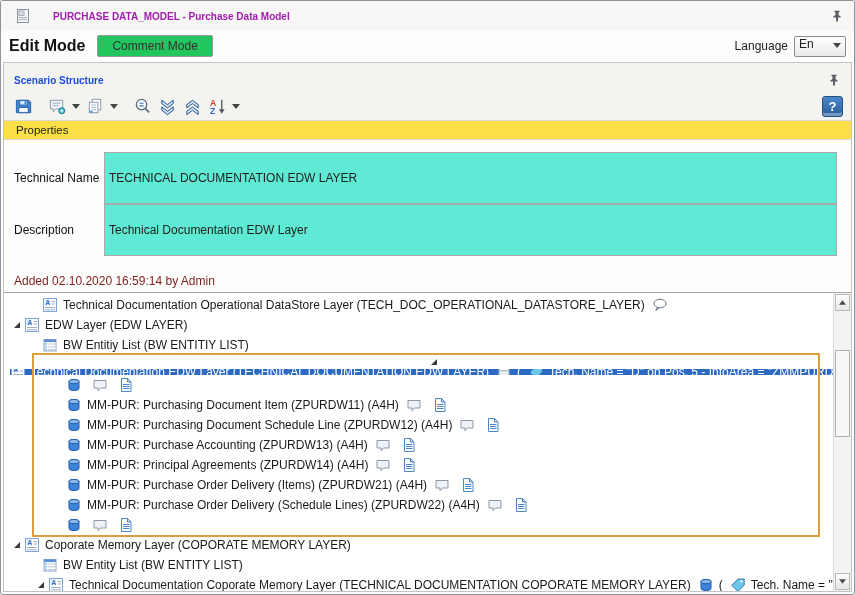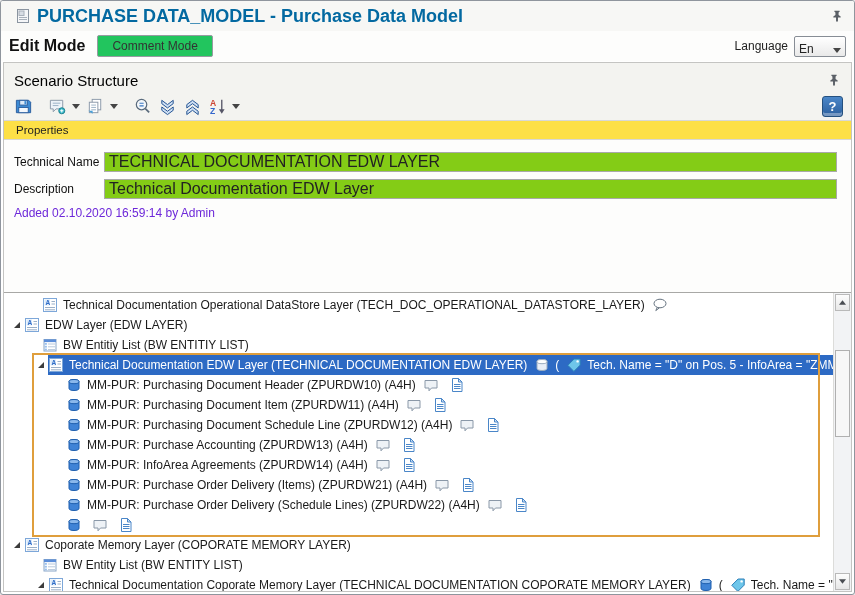--- a/index.html
+++ b/index.html
@@ -1,53 +1,53 @@
 <!DOCTYPE html>
 <html><head>
 <meta charset="utf-8">
 <style>
   html,body{margin:0;padding:0;background:#e9e9e9;font-family:"Liberation Sans",sans-serif;}
   .window{width:853px;height:593px;border:1px solid #8f959d;border-radius:3px;overflow:hidden;
           background:#fff;display:flex;flex-direction:column;position:relative;}
   
   .titlebar{height:30px;flex:none;display:flex;align-items:center;padding:0 10px;background:#f7f7f5;}
   .titlebar .wicon{width:16px;height:16px;margin:0 6px 0 4px;flex:none;}
-  .title-text{font-size:18px;font-weight:bold;color:#0369a1;flex:1;white-space:nowrap;}
+  .title-text{font-size:10px;font-weight:bold;color:#a21caf;flex:1;white-space:nowrap;margin-left:16px;}
   .pin{width:14px;height:14px;flex:none;cursor:pointer;}
   
   .modebar{height:30px;flex:none;display:flex;align-items:center;padding:0 8px;background:#fdfdfc;}
   .edit-mode{font-size:16px;font-weight:bold;color:#111;}
   .btn{margin-left:12px;height:20px;padding:0 14px;font-size:12px;color:#333;background:#22c55e;
        border:1px solid #979ba1;border-radius:2px;display:inline-flex;align-items:center;cursor:pointer;}
   .lang-wrap{margin-left:auto;display:flex;align-items:center;gap:6px;font-size:12px;color:#222;}
-  .lang-select{width:42px;height:19px;border:1px solid #878d95;border-radius:2px;display:flex;align-items:flex-end;
+  .lang-select{width:42px;height:19px;border:1px solid #878d95;border-radius:2px;display:flex;align-items:flex-start;
        padding:0 4px;background:linear-gradient(#ffffff,#e9e9e9);cursor:pointer;}
   .lang-select .caret{margin-left:auto;}
   
   .panel{flex:1;margin:1px 2px 2px 2px;border:1px solid #c4c4c2;background:#f3f3f0;
          display:flex;flex-direction:column;min-height:0;}
   .panel-head{height:26px;flex:none;display:flex;align-items:center;padding:4px 10px 0 10px;}
-  .panel-title{font-size:15px;font-weight:normal;color:#000000;flex:1;}
+  .panel-title{font-size:10px;font-weight:bold;color:#1d4ed8;flex:1;}
   .toolbar{height:27px;flex:none;display:flex;align-items:center;gap:3px;padding:0 8px;}
   .tbtn{width:22px;height:22px;display:flex;align-items:center;justify-content:center;cursor:pointer;border-radius:2px;}
   .tbtn svg{width:19px;height:19px;}
   .tcaret{width:10px;height:22px;display:flex;align-items:center;justify-content:center;cursor:pointer;}
   .tsp{width:6px;}
   .help-btn{margin-left:auto;width:19px;height:19px;border-radius:3px;background:linear-gradient(#4a86c8,#2c5f9e);
             border:1px solid #24507f;color:#fff;font-weight:bold;font-size:13px;display:flex;align-items:center;
             justify-content:center;cursor:pointer;box-shadow:inset 0 -3px 0 rgba(255,255,255,.35);}
   .props-bar{height:18px;flex:none;background:#fde047;border-top:1px solid #d8d8d6;border-bottom:1px solid #d8d8d6;
              font-size:11.5px;color:#222;display:flex;align-items:center;padding-left:12px;}
   
   .form{height:152px;flex:none;background:#fdfdfc;padding:12px 14px 0 10px;box-sizing:border-box;}
-  .frow{display:flex;align-items:center;margin-bottom:7px;}
+  .frow{display:flex;align-items:center;}
   .flabel{width:90px;flex:none;font-size:12px;color:#111;}
   .frow input{flex:1;height:18px;border:1px solid #a9a9a9;font-family:"Liberation Sans",sans-serif;
-              font-size:16px;color:#222;padding:0 4px;background:#84cc16;}
-  .added{font-size:12px;color:#6d28d9;margin-top:2px;}
+              font-size:12px;color:#222;padding:16px 4px;background:#5eead4;}
+  .added{font-size:12px;color:#7f1d1d;margin-top:18px;}
   
   .tree{flex:1;min-height:0;position:relative;background:#fff;border-top:1px solid #a8a8a6;overflow:hidden;}
   .tree-content{position:absolute;left:0;top:0;right:17px;bottom:0;padding-top:2px;overflow:hidden;}
   .tree-row{display:flex;align-items:center;height:20px;font-size:12px;color:#1a1a1a;white-space:nowrap;cursor:default;}
   .expander{width:14px;height:14px;flex:none;display:inline-flex;align-items:center;justify-content:center;cursor:pointer;}
   .row-body{display:flex;align-items:center;flex:1;min-width:0;height:100%;overflow:hidden;}
   .tree-row.selected .row-body{background:#2d6ac4;color:#fff;}
   .ticon{width:16px;height:16px;flex:none;display:inline-flex;margin:0 5px 0 0;}
   .ticon svg{width:16px;height:16px;}
   .row-body .ticon:not(:first-child){margin-left:5px;}
@@ -260,21 +260,21 @@
                   <rect x="2.6" y="8.8" width="2.3" height="1.8" fill="#9cc0ec"></rect>
                   <rect x="2.6" y="11.6" width="2.3" height="1.8" fill="#9cc0ec"></rect>
                   <line x1="6" y1="7" x2="13" y2="7" stroke="#b8c8dc"></line>
                   <line x1="6" y1="9.8" x2="13" y2="9.8" stroke="#b8c8dc"></line>
                   <line x1="6" y1="12.6" x2="13" y2="12.6" stroke="#b8c8dc"></line>
                 </svg>
               </span>
               <span class="tlabel">BW Entitiy List (BW ENTITIY LIST)</span>
             </div>
           </div>
-          <div class="tree-row selected" style="padding-left: 30px;">
+          <div class="tree-row selected" style="padding-left: 30px; flex-direction: column;">
             <span class="expander">
               <svg width="10" height="10" viewBox="0 0 10 10">
                 <polygon points="8,2 8,8 2,8" fill="#3c3c3c"></polygon>
               </svg>
             </span>
             <div class="row-body">
               <span class="ticon">
                 <svg viewBox="0 0 16 16">
                   <rect x="1.5" y="1.5" width="13" height="13" fill="#fff" stroke="#7da7d9"></rect>
                   <rect x="2.5" y="2.5" width="5.5" height="6" fill="#dcebfb"></rect>
@@ -303,21 +303,20 @@
             </div>
           </div>
           <div class="tree-row" style="padding-left: 62px;">
             <div class="row-body">
               <span class="ticon">
                 <svg viewBox="0 0 16 16">
                   <path d="M3 4.6c0-1.3 2.2-2.1 5-2.1s5 .8 5 2.1v6.8c0 1.3-2.2 2.1-5 2.1s-5-.8-5-2.1z" fill="#3f83d6" stroke="#1f5fae"></path>
                   <ellipse cx="8" cy="4.6" rx="5" ry="2.1" fill="#8ab8ec" stroke="#1f5fae"></ellipse>
                 </svg>
               </span>
-              <span class="tlabel">MM-PUR: Purchasing Document Header (ZPURDW10) (A4H)</span>
               <span class="ticon">
                 <svg viewBox="0 0 16 16">
                   <path d="M2 3.5h12v7.5H8.5L6 13.8v-2.8H2z" fill="#eef2f6" stroke="#8a98a8"></path>
                 </svg>
               </span>
               <span class="ticon">
                 <svg viewBox="0 0 16 16">
                   <path d="M3.5 1.5h6L13 5v9.5H3.5z" fill="#fff" stroke="#4a86c8"></path>
                   <path d="M9.5 1.5V5H13z" fill="#cfe2f5" stroke="#4a86c8"></path>
                   <line x1="5" y1="7.5" x2="11.5" y2="7.5" stroke="#4a86c8"></line>
@@ -403,21 +402,21 @@
             </div>
           </div>
           <div class="tree-row" style="padding-left: 62px;">
             <div class="row-body">
               <span class="ticon">
                 <svg viewBox="0 0 16 16">
                   <path d="M3 4.6c0-1.3 2.2-2.1 5-2.1s5 .8 5 2.1v6.8c0 1.3-2.2 2.1-5 2.1s-5-.8-5-2.1z" fill="#3f83d6" stroke="#1f5fae"></path>
                   <ellipse cx="8" cy="4.6" rx="5" ry="2.1" fill="#8ab8ec" stroke="#1f5fae"></ellipse>
                 </svg>
               </span>
-              <span class="tlabel">MM-PUR: InfoArea Agreements (ZPURDW14) (A4H)</span>
+              <span class="tlabel">MM-PUR: Principal Agreements (ZPURDW14) (A4H)</span>
               <span class="ticon">
                 <svg viewBox="0 0 16 16">
                   <path d="M2 3.5h12v7.5H8.5L6 13.8v-2.8H2z" fill="#eef2f6" stroke="#8a98a8"></path>
                 </svg>
               </span>
               <span class="ticon">
                 <svg viewBox="0 0 16 16">
                   <path d="M3.5 1.5h6L13 5v9.5H3.5z" fill="#fff" stroke="#4a86c8"></path>
                   <path d="M9.5 1.5V5H13z" fill="#cfe2f5" stroke="#4a86c8"></path>
                   <line x1="5" y1="7.5" x2="11.5" y2="7.5" stroke="#4a86c8"></line>

